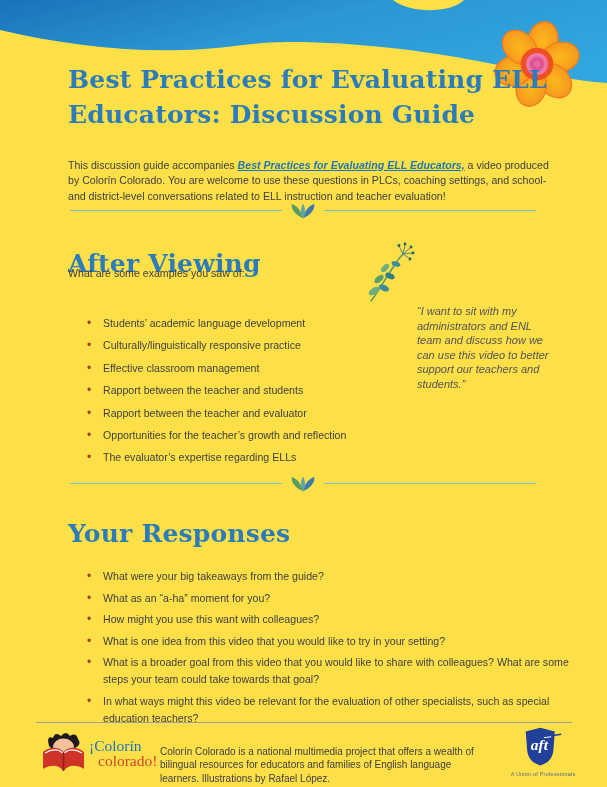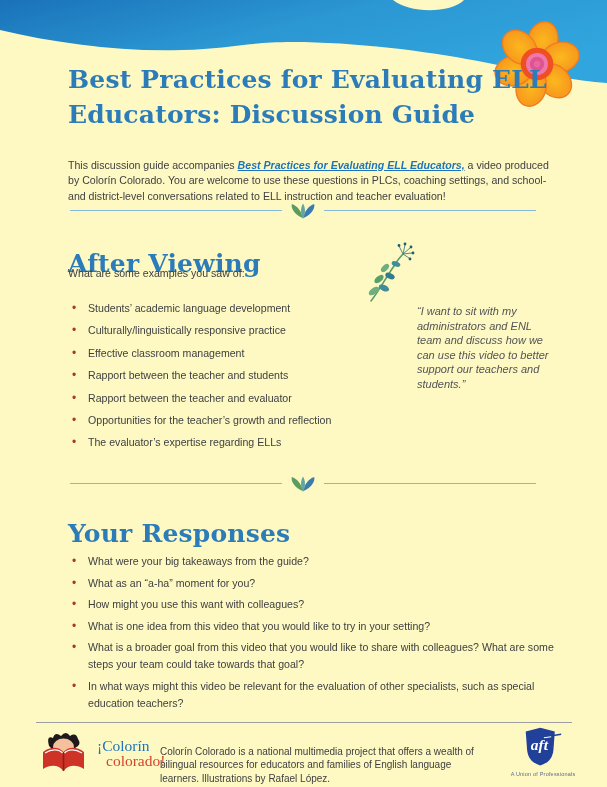--- a/index.html
+++ b/index.html
@@ -1,18 +1,18 @@
 <!DOCTYPE html>
 <html><head>
 <meta charset="utf-8">
 <style>
   html,body{margin:0;padding:0;background:#e8e8e8;}
   .page{
     position:relative;width:607px;height:787px;margin:0 auto;
-    background:#fef9c3;overflow:hidden;
+    background:#fde047;overflow:hidden;
     font-family:"Liberation Sans", sans-serif;color:#3f4042;
   }
   
   .wave-svg{position:absolute;left:0;top:0;}
   .flower-svg{position:absolute;left:489px;top:16px;}
   .doc-title{
     position:absolute;left:68px;top:62px;width:480px;
     font-family:"DejaVu Serif", serif;font-weight:600;
     font-size:25px;line-height:35px;color:#2d7cba;letter-spacing:.2px;
   }
@@ -31,21 +31,21 @@
   
   .section-heading{
     position:absolute;left:68px;
     font-family:"DejaVu Serif", serif;font-weight:600;
     font-size:25px;color:#2d7cba;letter-spacing:.2px;
   }
   .h-after{top:228px;}
   .h-responses{top:486px;margin-top:33px;}
   .prompt{position:absolute;left:68px;top:267px;font-size:10.6px;color:#3f4042;}
   
-  ul.bullets{margin:1px;padding:0;list-style:none;position:absolute;}
+  ul.bullets{margin:16px;padding:0;list-style:none;position:absolute;}
   ul.bullets li{
     position:relative;padding-left:17px;font-size:10.6px;color:#3f4042;
   }
   ul.bullets li::before{
     content:"\2022";position:absolute;left:1px;top:0;
     color:#a73a2c;font-size:12px;
   }
   .bullets1{left:70px;top:296px;width:330px;}
   .bullets1 li{line-height:22.4px;}
   .bullets1 li::before{line-height:22.4px;}
@@ -54,21 +54,21 @@
   .bullets2 li::before{line-height:17px;}
   
   .sprig-svg{position:absolute;left:365px;top:241px;}
   .quote{
     position:absolute;left:417px;top:304px;width:138px;
     font-size:11px;line-height:14.6px;font-style:italic;font-weight:normal;color:#525356;
   }
   
   .footer-rule{position:absolute;left:36px;top:722px;width:536px;border-top:1.2px solid #9c9ea1;}
   .cc-logo{position:absolute;left:40px;top:730px;display:flex;align-items:center;}
-  .cc-words{font-family:"Liberation Serif", serif;font-size:15.5px;line-height:15px;margin-left:10px;}
+  .cc-words{font-family:"Liberation Serif", serif;font-size:15.5px;line-height:15px;margin-left:2px;}
   .cc-line1{color:#1c75bc;}
   .cc-line2{color:#d2452c;padding-left:9px;}
   .footer-desc{
     position:absolute;left:160px;top:735px;width:332px;
     font-size:10px;line-height:13.4px;color:#3f4042;
   }
   .aft-logo{position:absolute;left:506px;top:726px;width:74px;text-align:center;}
   .aft-tagline{font-size:5.5px;color:#5b6b8c;margin-top:1px;letter-spacing:.2px;}
 </style>
 </head>

